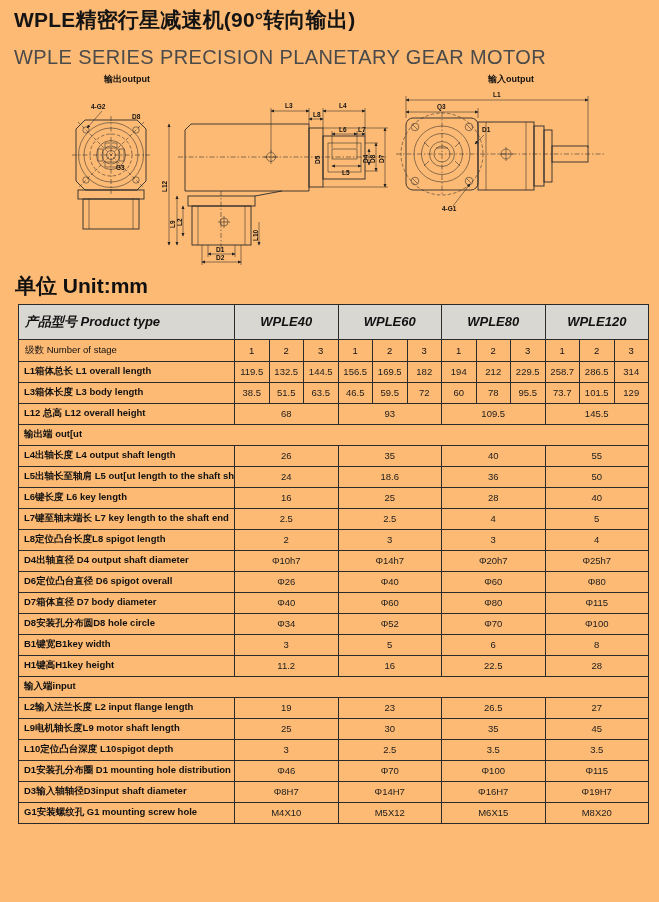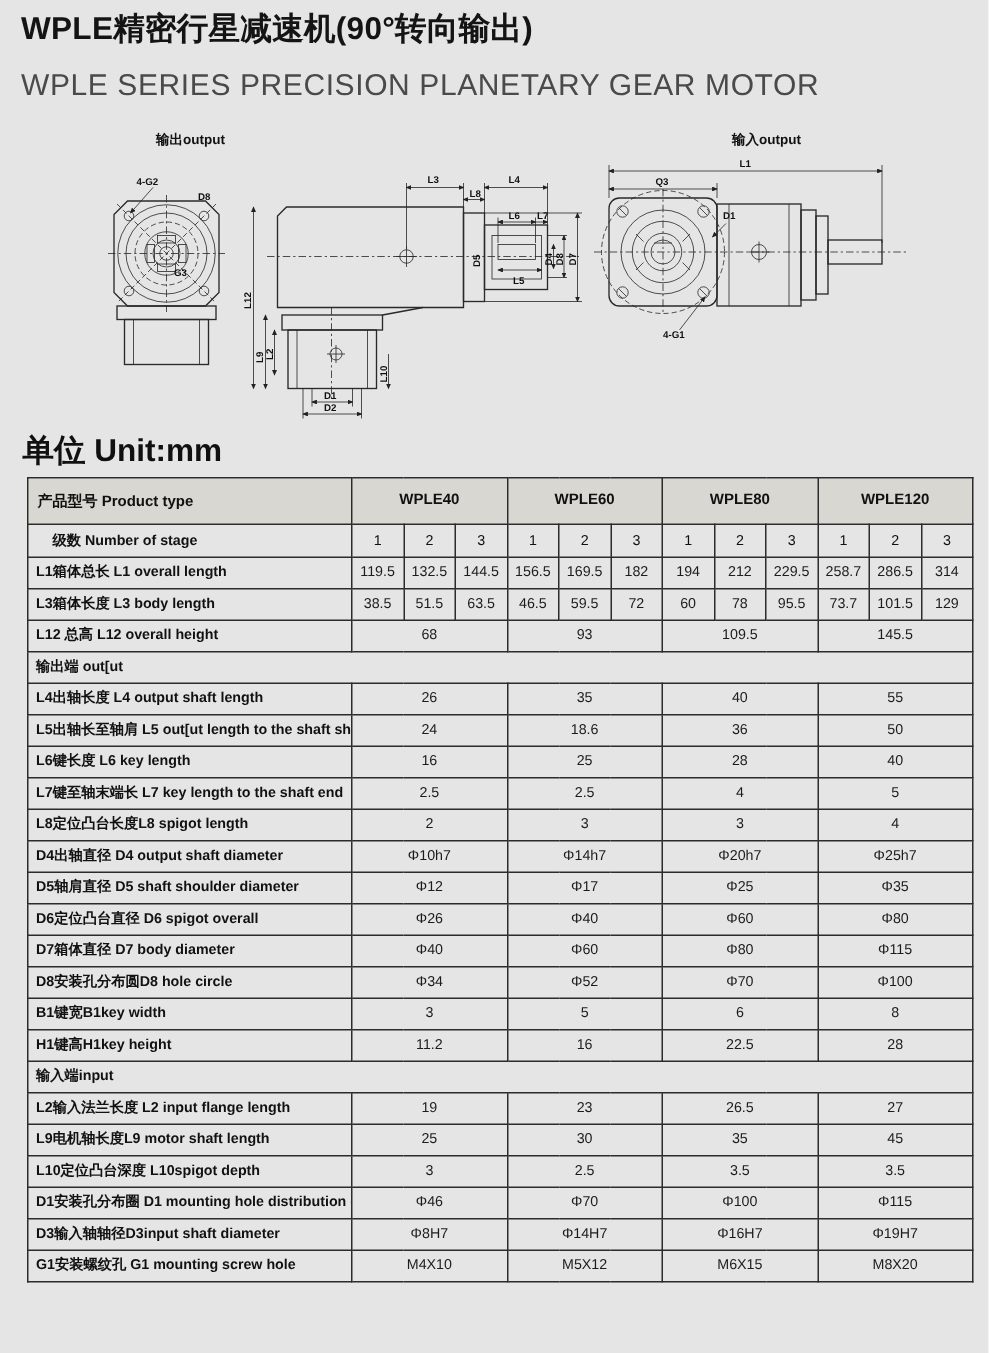--- a/index.html
+++ b/index.html
@@ -1,42 +1,42 @@
 <!DOCTYPE html>
 <html><head>
 <meta charset="utf-8">
 <style>
   html,body{margin:0;padding:0;background:#fff;}
-  #page{position:relative;width:659px;height:902px;background:#e5e5e5;overflow:hidden;
+  #page{position:relative;width:659px;height:902px;background:#fdba74;overflow:hidden;
         font-family:"Liberation Sans", sans-serif;color:#111;}
   
   #titles{padding:8px 0 0 14px;line-height:1.12;}
   .t1{font-size:21px;font-weight:bold;color:#141414;letter-spacing:.2px;}
   .t2{font-size:20px;font-weight:normal;color:#4a4a4a;letter-spacing:.4px;margin-top:14px;}
   .t3{font-size:15px;font-weight:bold;color:#1a1a1a;margin-top:3px;}
   
-  #drawings{position:relative;height:198px;margin-top:16px;}
+  #drawings{position:relative;height:198px;margin-top:2px;}
   #drawings svg{position:absolute;top:0;}
   #outDraw{left:58px;}
   #inDraw{left:396px;}
   .ln{stroke:#2a2a2a;stroke-width:.9;fill:none;}
   .thin{stroke:#2a2a2a;stroke-width:.55;fill:none;}
   .dash{stroke:#2a2a2a;stroke-width:.55;fill:none;stroke-dasharray:5 2 1.5 2;}
   .dash2{stroke:#2a2a2a;stroke-width:.55;fill:none;stroke-dasharray:3.5 2;}
   .dim{font-size:6.5px;font-weight:bold;fill:#111;}
   .cap{font-size:9px;font-weight:bold;fill:#111;}
   
   #unit{margin:4px 0 4px 15px;font-size:21px;font-weight:bold;color:#101010;}
   
   table{border-collapse:collapse;table-layout:fixed;width:630px;margin-left:18px;}
   th,td{border:1px solid #2b2b2b;overflow:hidden;white-space:nowrap;}
-  .phead th{background:#d8d7d2;font-size:10px;font-weight:bold;padding:8px 6px;text-align:center;}
+  .phead th{background:#d8d7d2;font-size:13px;font-weight:bold;padding:8px 6px;text-align:center;font-style:italic;}
   .phead th.hl{text-align:left;padding-left:6px;}
   .stage td{font-size:9.5px;padding:5px 2px;text-align:center;}
-  .stage td.lbl{text-align:left;padding-left:16px;font-weight:bold;}
+  .stage td.lbl{text-align:left;padding-left:6px;font-weight:normal;}
   td.lbl{font-size:9.5px;font-weight:bold;text-align:left;padding:3.5px 5px;}
   td.val{font-size:9.5px;font-weight:normal;text-align:center;padding:3.5px 1px;color:#1c1c1c;}
   td.sec{font-weight:bold;}
 </style>
 </head>
 <body>
 
 <div id="page">
 
   <div id="titles">
@@ -317,27 +317,20 @@
           <td colspan="3" class="val">4</td>
         </tr>
         <tr>
           <td class="lbl">D4出轴直径 D4 output shaft diameter</td>
           <td colspan="3" class="val">Φ10h7</td>
           <td colspan="3" class="val">Φ14h7</td>
           <td colspan="3" class="val">Φ20h7</td>
           <td colspan="3" class="val">Φ25h7</td>
         </tr>
         <tr>
-          <td class="lbl">D5轴肩直径 D5 shaft shoulder diameter</td>
-          <td colspan="3" class="val">Φ12</td>
-          <td colspan="3" class="val">Φ17</td>
-          <td colspan="3" class="val">Φ25</td>
-          <td colspan="3" class="val">Φ35</td>
-        </tr>
-        <tr>
           <td class="lbl">D6定位凸台直径 D6 spigot overall</td>
           <td colspan="3" class="val">Φ26</td>
           <td colspan="3" class="val">Φ40</td>
           <td colspan="3" class="val">Φ60</td>
           <td colspan="3" class="val">Φ80</td>
         </tr>
         <tr>
           <td class="lbl">D7箱体直径 D7 body diameter</td>
           <td colspan="3" class="val">Φ40</td>
           <td colspan="3" class="val">Φ60</td>

